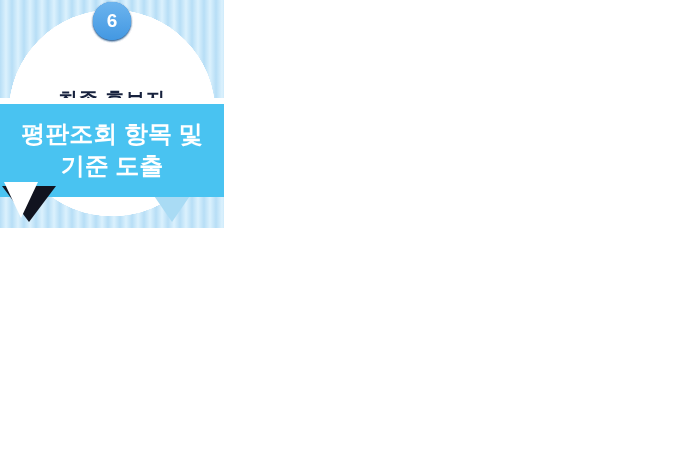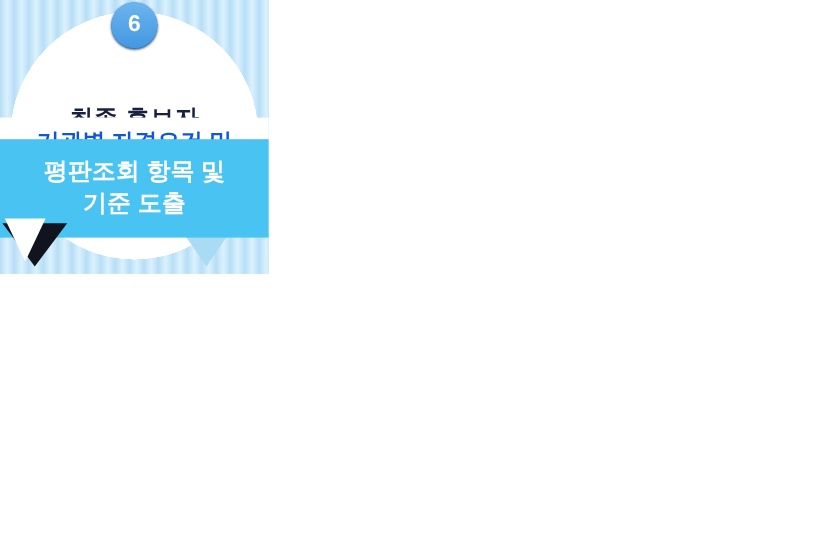--- a/index.html
+++ b/index.html
@@ -94,23 +94,23 @@
   }
   .note-white {
     top: 98px;
     padding: 8px 4px;
     font-size: 19px;
     line-height: 1.4;
     color: #1257cf;
     background: #ffffff;
   }
   .note-cyan {
-    top: 116px;
+    top: 104px;
     padding: 14px 4px;
-    font-size: 20px;
+    font-size: 24px;
     line-height: 1.35;
     color: #ffffff;
     background: #49c3f1;
   }
   .tail {
     position: absolute;
     width: 0;
     height: 0;
   }
   .tail-dark {

